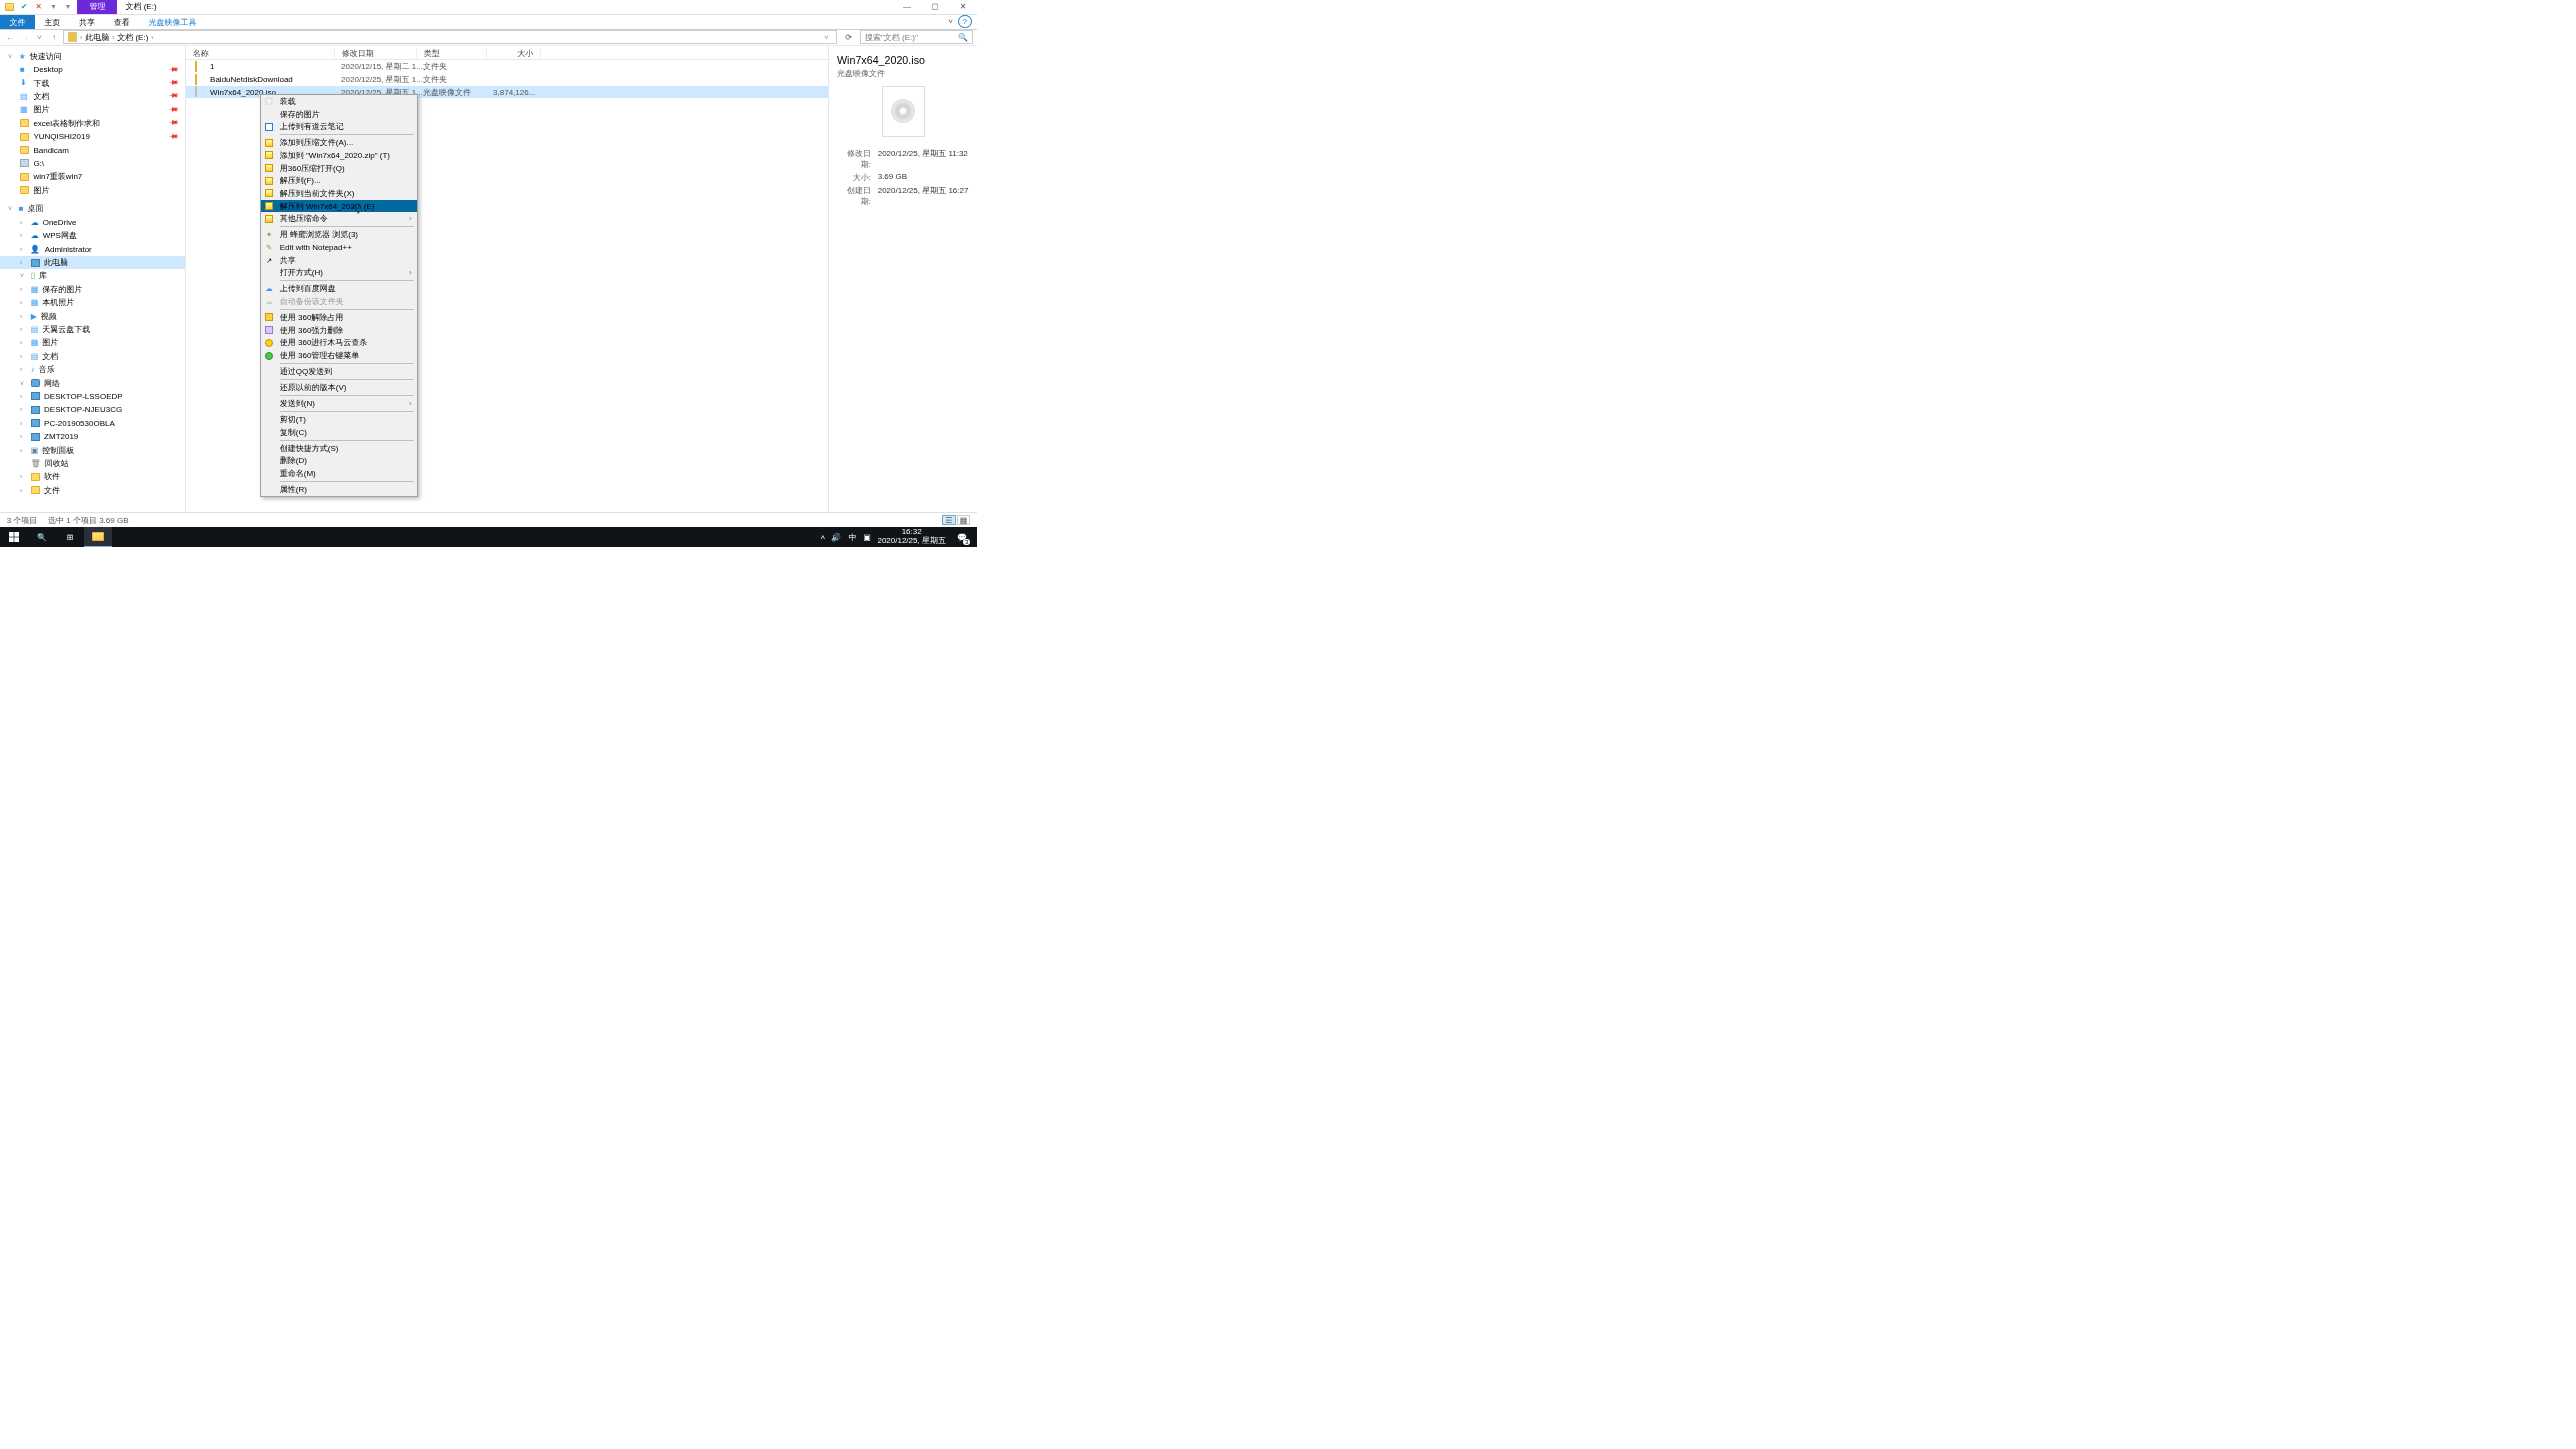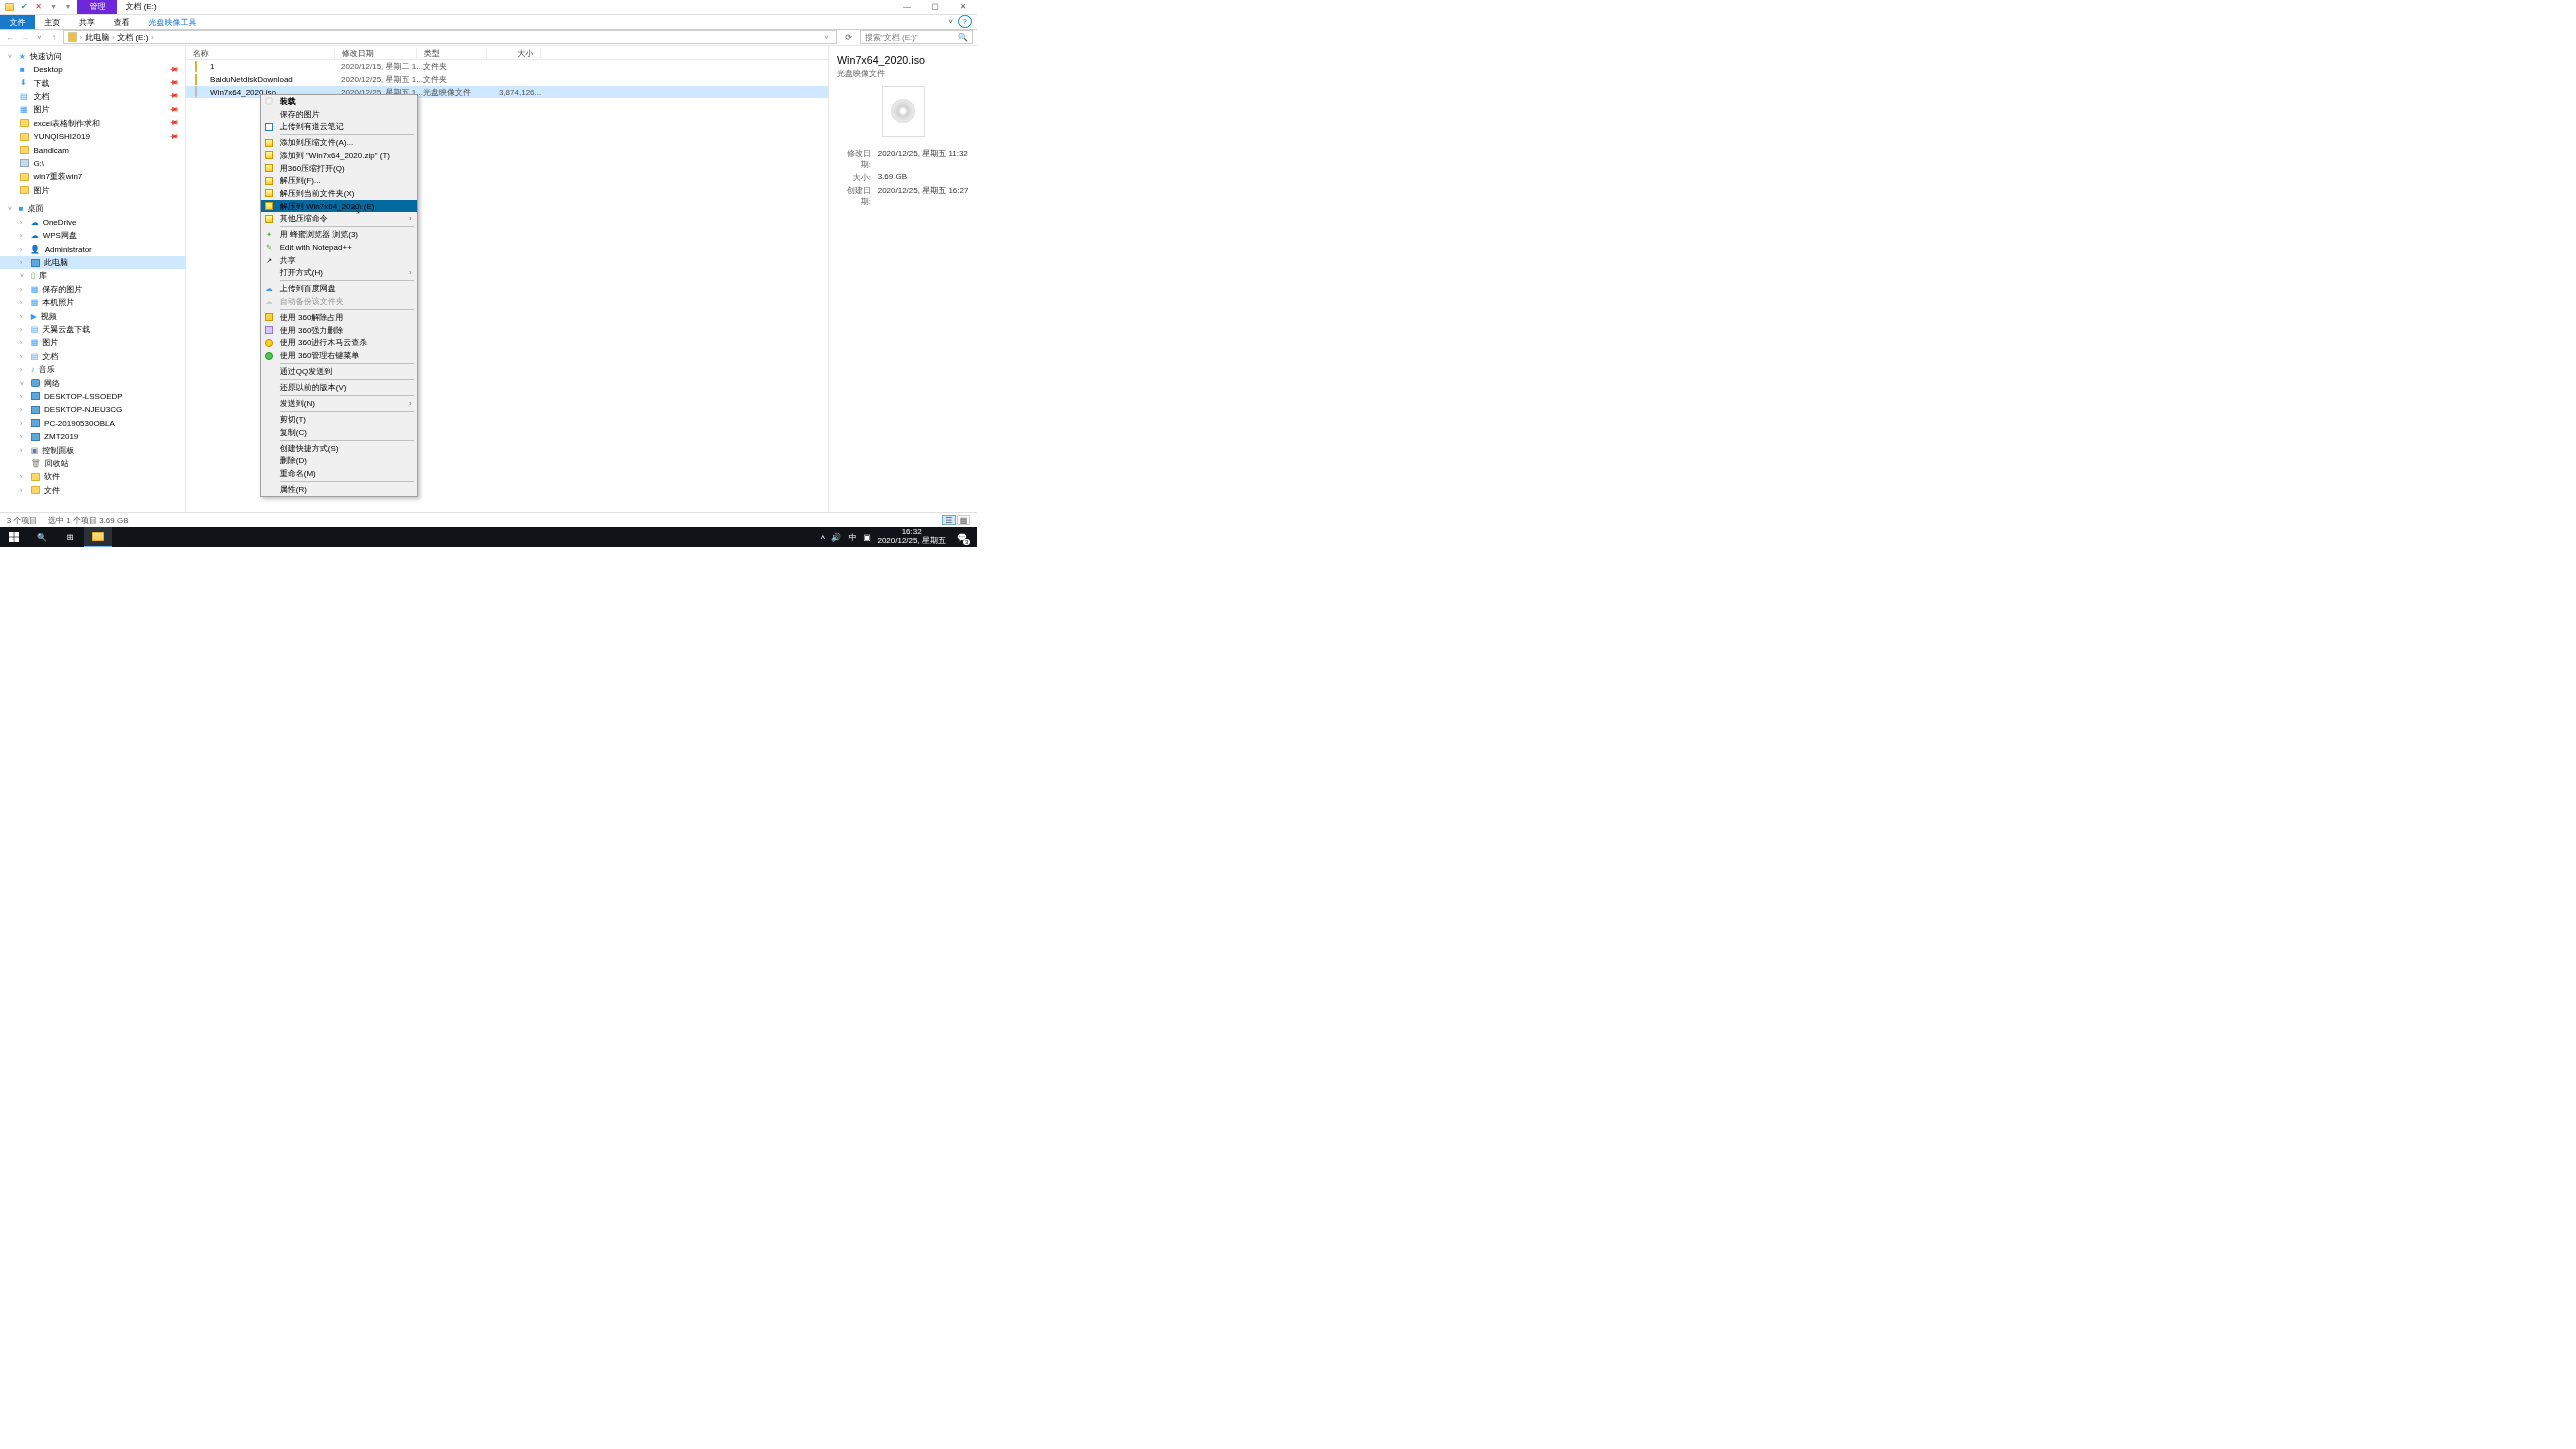--- a/index.html
+++ b/index.html
@@ -43,21 +43,21 @@
 .fmon{width:9.4px;height:8px;background:#5ea8de;border:0.7px solid #3a7fb0}
 .fnet{width:9.4px;height:8px;background:#5ea8de;border:0.7px solid #3a7fb0;border-radius:1.3px}
 
 .list{flex:1;position:relative}
 .lhdr{display:flex;height:14.8px;border-bottom:0.7px solid #e8e8e8;align-items:flex-end}
 .lhdr div{padding:0 6.7px;border-right:0.7px solid #eee;font-size:8px;color:#444}
 .col-name{width:149px}.col-date{width:82px}.col-type{width:70px}.col-size{width:54px;text-align:right}
 .lrow{display:flex;height:12.7px;align-items:center;padding-left:9.4px}
 .lrow.sel{background:#cde8ff}
 .lrow .ricon{width:10.7px;height:9.4px;margin-right:4px}
-.lrow .rname{width:131px}.lrow .rdate{width:82px;color:#555}.lrow .rtype{width:70px;color:#555}.lrow .rsize{width:54px;text-align:center;color:#555}
+.lrow .rname{width:131px}.lrow .rdate{width:82px;color:#555}.lrow .rtype{width:70px;color:#555}.lrow .rsize{width:54px;text-align:left;color:#555}
 .isoicon{width:9.4px;height:9.4px;background:#fff;border:0.7px solid #bbb;border-radius:0.7px}
 
 .details{width:149px;border-left:0.7px solid #e8e8e8;padding:8px}
 .details h3{font-size:10.7px;font-weight:normal;margin-bottom:2.7px}
 .details .sub{color:#666;font-size:8px;margin-bottom:6.7px}
 .details .thumb{width:43px;height:51px;background:#fff;border:0.7px solid #ddd;margin:5.4px auto 10.7px;display:flex;align-items:center;justify-content:center}
 .details .disc{width:24px;height:24px;border-radius:50%;background:radial-gradient(circle,#fff 10%,#d0d0d0 30%,#e8e8e8 60%,#c0c0c0)}
 .details .prow{display:flex;gap:6.7px;margin:2px 0;font-size:8px}
 .details .plab{width:34px;color:#666;text-align:right}
 .details .pval{color:#333}
@@ -373,21 +373,21 @@
     <div class="vb active">☰</div>
     <div class="vb">▦</div>
   </div>
 </div>
 
 <div class="ctxmenu">
   <div class="mi">
       <span class="micon">
         <span class="ico-disc"></span>
       </span>
-      <span class="mlabel" style="font-weight:bold">装载</span>
+      <span class="mlabel" style="font-weight:normal">装载</span>
     </div>
   <div class="mi">
       <span class="micon"></span>
       <span class="mlabel">保存的图片</span>
     </div>
   <div class="mi">
       <span class="micon">
         <span class="ico-note"></span>
       </span>
       <span class="mlabel">上传到有道云笔记</span>

